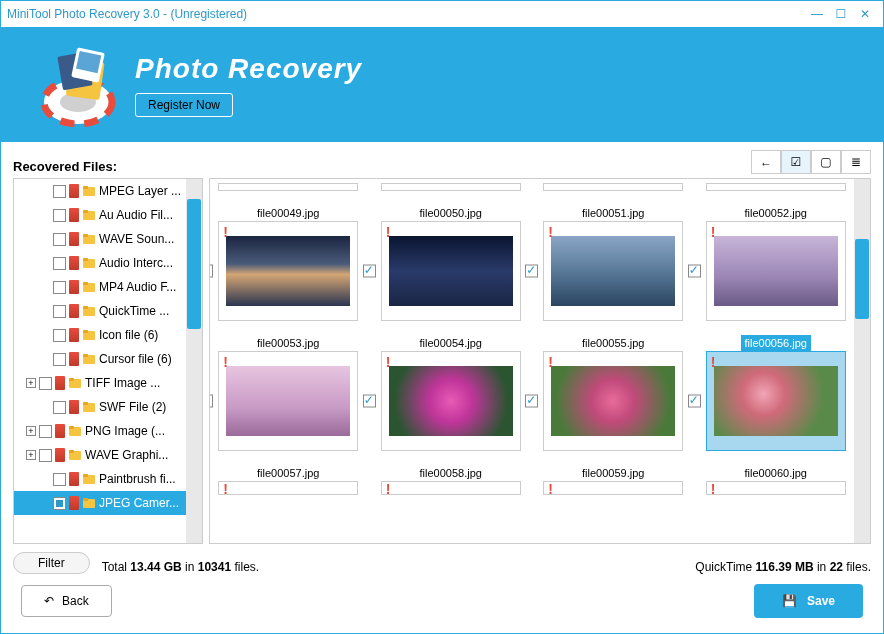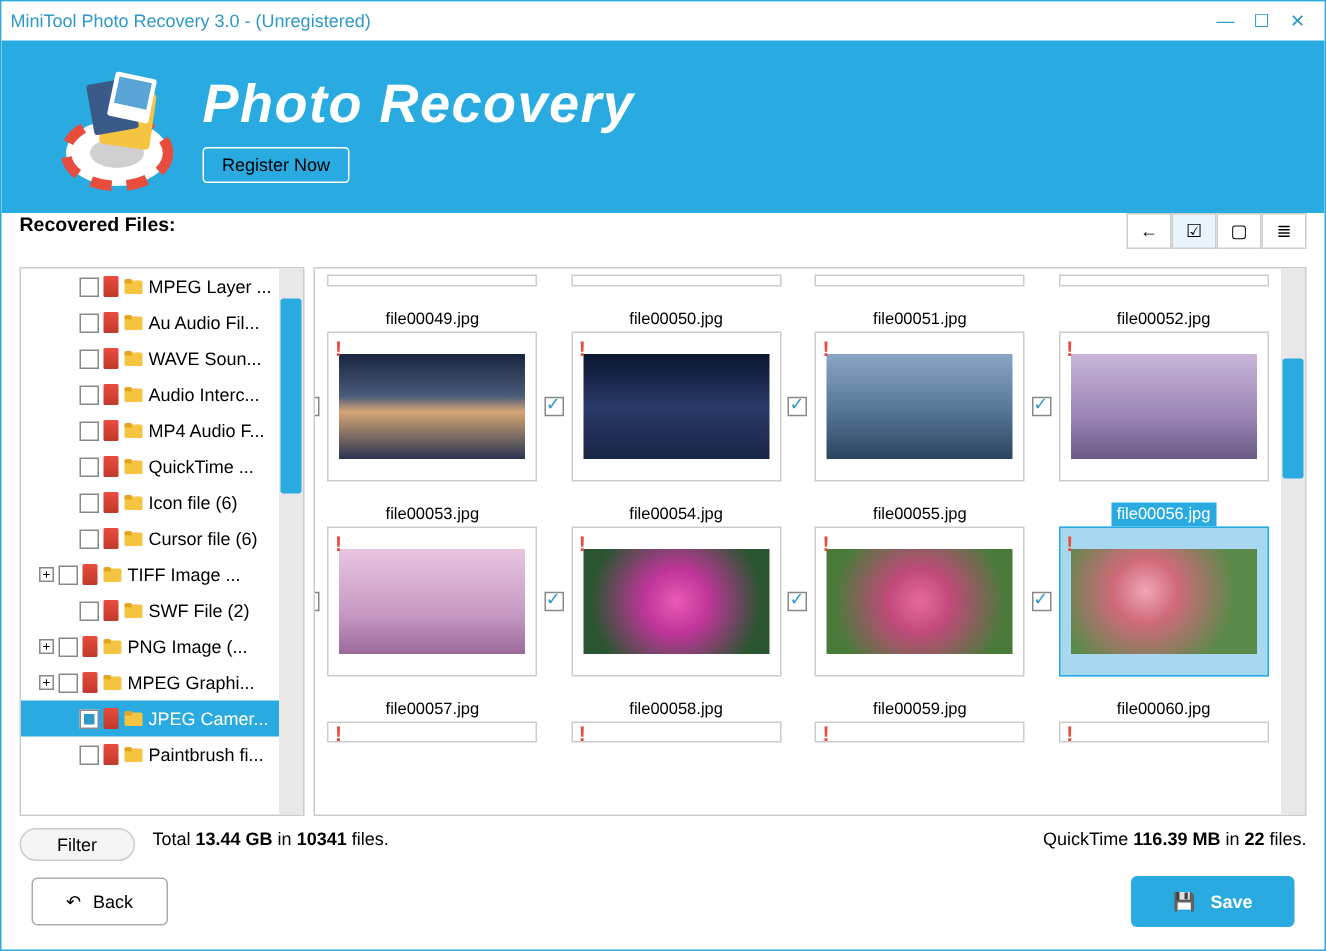--- a/index.html
+++ b/index.html
@@ -3,23 +3,23 @@
 <meta charset="utf-8">
 <style>
 *{box-sizing:border-box;margin:0;padding:0;font-family:Tahoma,Arial,sans-serif;font-size:12px}
 body{width:884px;height:634px;overflow:hidden;background:#fff;border:1px solid #29abe2}
 .titlebar{height:26px;background:#fff;display:flex;align-items:center;padding:0 6px}
 .titlebar .title{flex:1;color:#2e99c9;font-size:12px}
 .titlebar .winbtn{width:24px;height:20px;display:flex;align-items:center;justify-content:center;color:#2e99c9;cursor:pointer}
 .header{height:115px;background:#29abe2;display:flex;align-items:center;padding:0 24px;position:relative}
 .logo{width:110px;height:100px;display:flex;align-items:center;justify-content:center}
 .htxt{color:#fff}
-.htxt h1{font-size:36px;font-weight:bold;font-style:italic;letter-spacing:1px}
+.htxt h1{font-size:28px;font-weight:bold;font-style:italic;letter-spacing:1px}
 .regbtn{margin-top:8px;display:inline-block;border:1px solid #fff;color:#000000;padding:4px 12px;border-radius:3px;cursor:pointer;font-size:12px}
-.toolbar-row{height:36px;display:flex;align-items:flex-start;padding:0 12px 4px 12px}
+.toolbar-row{height:36px;display:flex;align-items:flex-end;padding:0 12px 4px 12px}
 .toolbar-row .lbl{font-weight:bold;font-size:13px;flex:1}
 .viewbtns{display:flex;gap:0}
 .viewbtn{width:30px;height:24px;border:1px solid #ccc;display:flex;align-items:center;justify-content:center;background:#fff;cursor:pointer}
 .viewbtn.active{background:#e8f4fb}
 .content{height:366px;display:flex;padding:0 12px}
 .tree{width:190px;border:1px solid #ccc;overflow:hidden;position:relative;background:#fff}
 .tree-inner{overflow-y:auto;height:100%}
 .tree-item{display:flex;align-items:center;height:24px;padding-left:4px;gap:3px;cursor:pointer;white-space:nowrap}
 .tree-item.lv1{padding-left:26px}
 .tree-item.lv0{padding-left:12px}
@@ -38,21 +38,21 @@
 .thumb-cell{display:flex;flex-direction:column;align-items:center;position:relative}
 .thumb-name{font-size:11px;text-align:center;padding:2px 4px;white-space:nowrap}
 .thumb-name.selected{background:#29abe2;color:#fff}
 .thumb-box{border:1px solid #ccc;width:140px;height:100px;position:relative;display:flex;align-items:center;justify-content:center;background:#fff}
 .thumb-box.selected{background:#a8d8f0;border-color:#29abe2}
 .thumb-img{width:124px;height:70px}
 .warn{position:absolute;top:2px;left:4px;color:#e74c3c;font-weight:bold;font-size:14px}
 .side-chk{position:absolute;left:-18px;top:50%;transform:translateY(-50%)}
 .grid-scroll{position:absolute;right:0;top:0;width:16px;height:100%;background:#e8e8e8}
 .grid-thumb{position:absolute;right:1px;top:60px;width:14px;height:80px;background:#29abe2;border-radius:2px}
-.statusbar{height:30px;display:flex;align-items:flex-start;padding:8px 12px 0 12px;gap:12px}
+.statusbar{height:30px;display:flex;align-items:flex-end;padding:8px 12px 0 12px;gap:12px}
 .filterbtn{border:1px solid #ccc;border-radius:12px;padding:3px 24px;cursor:pointer;background:#f5f5f5}
 .statustext{font-size:12px}
 .statustext b{font-weight:bold}
 .footer{height:54px;display:flex;align-items:center;padding:0 20px}
 .backbtn{border:1px solid #aaa;border-radius:4px;padding:8px 22px;display:flex;align-items:center;gap:8px;cursor:pointer;font-size:15px;background:#fff}
 .savebtn{margin-left:auto;background:#29abe2;color:#fff;border-radius:4px;padding:10px 28px;display:flex;align-items:center;gap:10px;cursor:pointer;font-size:16px;font-weight:bold}
 </style>
 </head>
 <body>
 
@@ -205,41 +205,41 @@
           <span>PNG Image (...</span>
         </div>
         <div class="tree-item lv0">
           <div class="expander">+</div>
           <div class="chk"></div>
           <div class="redicon"></div>
           <div class="ficon"><svg width="14" height="14">
               <rect x="1" y="3" width="12" height="9" fill="#f5c542" rx="1"></rect>
               <rect x="1" y="2" width="5" height="3" fill="#e5a522" rx="1"></rect>
             </svg></div>
-          <span>MPEG Graphi...</span>
+          <span>WAVE Graphi...</span>
+        </div>
+        <div class="tree-item lv1">
+          <div class="exp-ph"></div>
+          <div class="chk"></div>
+          <div class="redicon"></div>
+          <div class="ficon"><svg width="14" height="14">
+              <rect x="1" y="3" width="12" height="9" fill="#f5c542" rx="1"></rect>
+              <rect x="1" y="2" width="5" height="3" fill="#e5a522" rx="1"></rect>
+            </svg></div>
+          <span>Paintbrush fi...</span>
         </div>
         <div class="tree-item lv1 selected">
           <div class="exp-ph"></div>
           <div class="chk partial"></div>
           <div class="redicon"></div>
           <div class="ficon"><svg width="14" height="14">
               <rect x="1" y="3" width="12" height="9" fill="#f5c542" rx="1"></rect>
               <rect x="1" y="2" width="5" height="3" fill="#e5a522" rx="1"></rect>
             </svg></div>
           <span>JPEG Camer...</span>
-        </div>
-        <div class="tree-item lv1">
-          <div class="exp-ph"></div>
-          <div class="chk"></div>
-          <div class="redicon"></div>
-          <div class="ficon"><svg width="14" height="14">
-              <rect x="1" y="3" width="12" height="9" fill="#f5c542" rx="1"></rect>
-              <rect x="1" y="2" width="5" height="3" fill="#e5a522" rx="1"></rect>
-            </svg></div>
-          <span>Paintbrush fi...</span>
         </div>
       </div>
     <div class="tree-scroll">
         <div class="tree-thumb"></div>
       </div>
   </div>
   <div class="grid">
     <div class="grid-inner" id="grid-inner">
         <div class="thumb-cell">
           <div style="border: 1px solid rgb(204, 204, 204); width: 140px; height: 8px; background: rgb(255, 255, 255);"></div>

